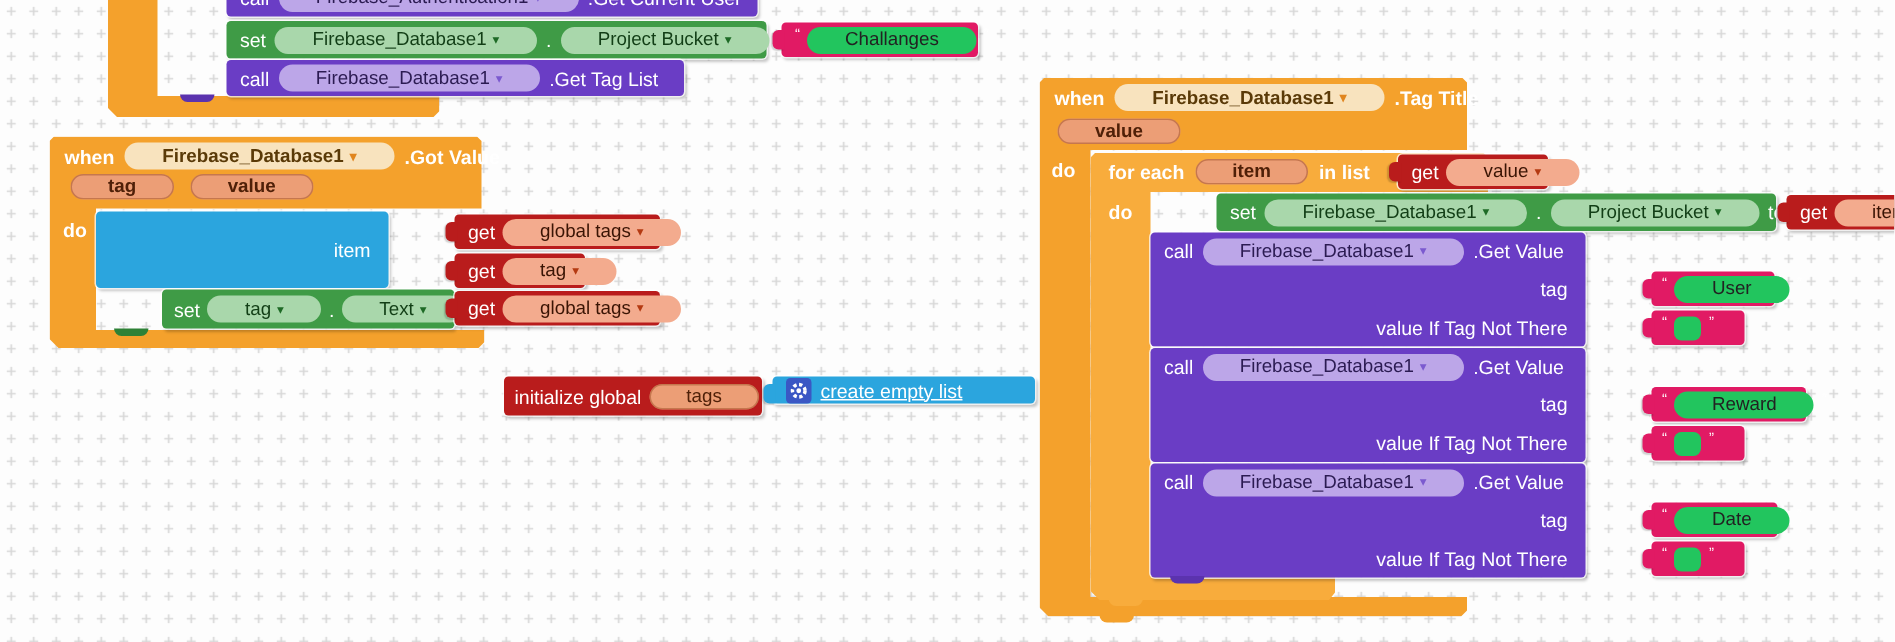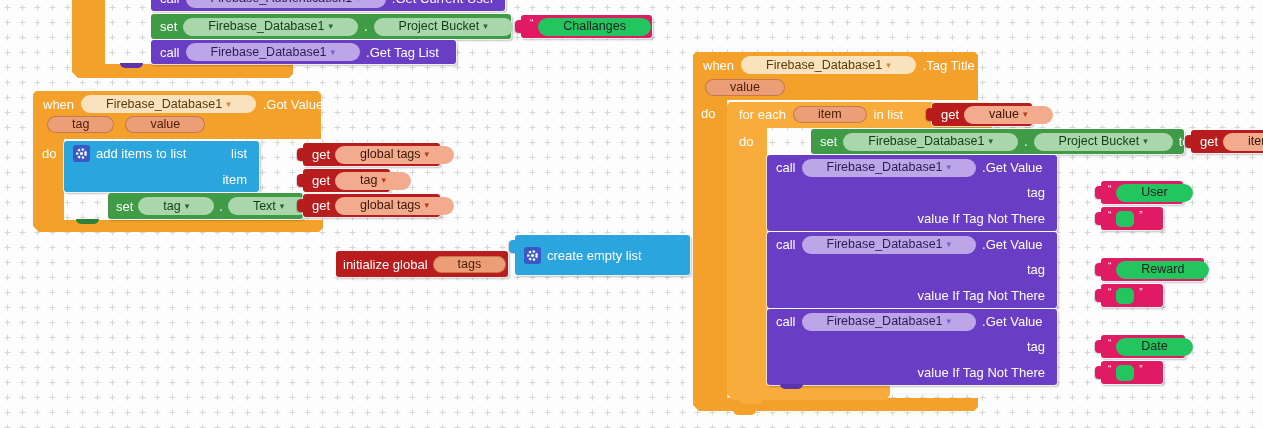--- a/index.html
+++ b/index.html
@@ -21,21 +21,21 @@
        padding:0 9px;border-radius:3px;white-space:nowrap;
        box-shadow:0 0 0 1px rgba(255,255,255,.72),1.5px 2px 2px rgba(0,0,0,.22);margin-left:44px;}
   
   .mblk{position:absolute;box-sizing:border-box;display:flex;flex-direction:column;border-radius:3px;
         box-shadow:0 0 0 1px rgba(255,255,255,.72),1.5px 2px 2px rgba(0,0,0,.22);}
   .mrow{display:flex;align-items:center;gap:6px;padding:0 12px 0 9px;flex:1;white-space:nowrap;}
   .mrow.right{justify-content:flex-end;}
 
   
   .wrap{position:absolute;filter:drop-shadow(1px 2px 1.5px rgba(0,0,0,.22));}
-  .lineflex{position:absolute;display:flex;align-items:center;gap:7px;white-space:nowrap;}
+  .lineflex{position:absolute;display:flex;align-items:center;gap:7px;white-space:nowrap;font-weight:bold;}
 
   
   .pill{display:inline-flex;align-items:center;gap:4px;border-radius:9px;padding:0 25px;height:18px;
         font-size:12.5px;line-height:1;white-space:nowrap;}
   .p-green{background:#A9D7AB;color:#123E16;}
   .p-lav{background:#BCA6E8;color:#2B1B52;}
   .p-cream{background:#F8E3BE;color:#5A3A08;}
   .p-salmon{background:#EC9E76;color:#4F2008;box-shadow:inset 0 0 0 1px rgba(140,60,20,.4);height:17px;}
   .p-gsal{background:#F3AB8E;color:#3A1404;}
   .p-pink{background:#22c55e;color:#222;justify-content:center;}
@@ -120,31 +120,20 @@
     </span>
     <span>.Got Value</span>
   </div>
   <div class="lineflex" style="left:47px;top:116px;gap:11px;">
     <span class="pill p-salmon">tag</span>
     <span class="pill p-salmon">value</span>
   </div>
   <span class="lineflex" style="left:42px;top:146px;">do</span>
 
   <div class="mblk ls" style="left:64px;top:141px;width:195px;height:51px;">
-    <div class="mrow">
-      <span class="gear">
-        <svg width="13" height="13" viewBox="0 0 13 13">
-          <circle cx="6.5" cy="6.5" r="4.2" fill="none" stroke="#fff" stroke-width="2.3" stroke-dasharray="2.2 1.7"></circle>
-          <circle cx="6.5" cy="6.5" r="1.6" fill="#fff"></circle>
-        </svg>
-      </span>
-      <span>add items to list</span>
-      <span style="flex:1"></span>
-      <span>list</span>
-    </div>
     <div class="mrow right">
       <span>item</span>
     </div>
   </div>
 
   <div class="blk vr tab" style="left:259px;top:143px;width:137px;height:23px;gap:5px;">
     <span>get</span>
     <span class="pill p-gsal">
       <span>global tags</span>
       <span class="arrow ar-r">▾</span>
@@ -180,21 +169,21 @@
       <span class="arrow ar-r">▾</span>
     </span>
   </div>
   <div class="bump" style="left:76px;top:219px;background:#2E8136;"></div>
 
   <div class="blk vr" style="left:292px;top:251px;width:172px;height:26px;gap:5px;padding:0 7px;">
     <span>initialize global</span>
     <span class="pill p-salmon">tags</span>
     <span>to</span>
   </div>
-  <div class="blk ls tab" style="left:471px;top:235px;width:175px;height:40px;">
+  <div class="blk ls tab" style="left:471px;top:251px;width:175px;height:18px;text-decoration:underline;">
     <span class="gear">
       <svg width="13" height="13" viewBox="0 0 13 13">
         <circle cx="6.5" cy="6.5" r="4.2" fill="none" stroke="#fff" stroke-width="2.3" stroke-dasharray="2.2 1.7"></circle>
         <circle cx="6.5" cy="6.5" r="1.6" fill="#fff"></circle>
       </svg>
     </span>
     <span>create empty list</span>
   </div>
 
   <div class="wrap ev" style="left:693px;top:52px;width:285px;height:359px;

